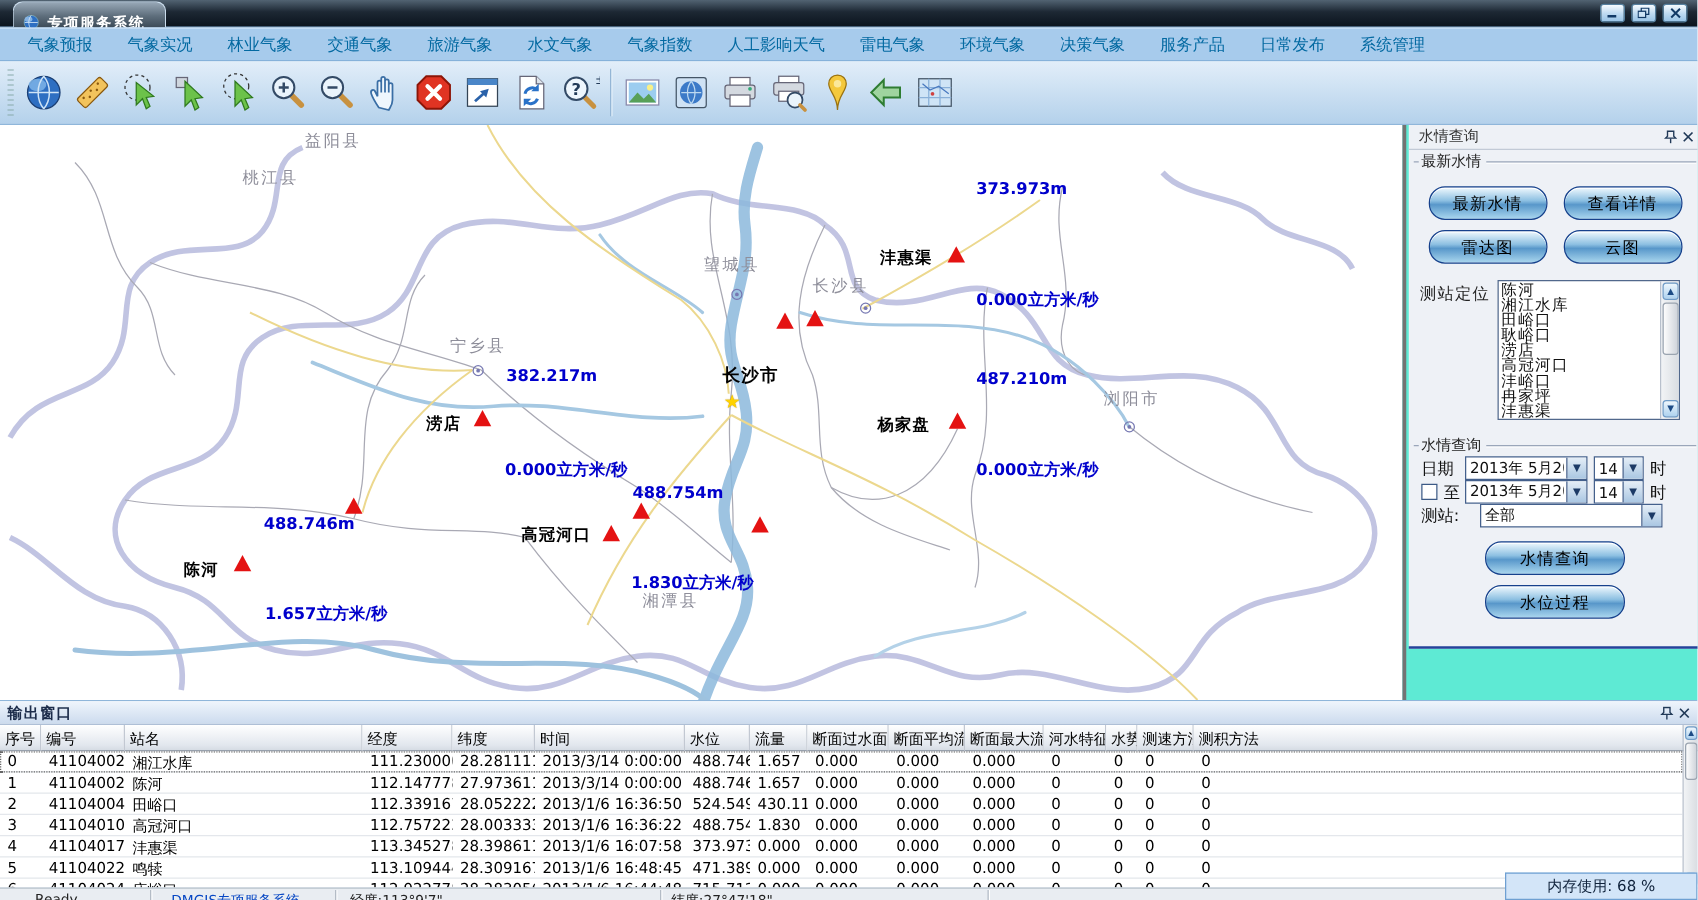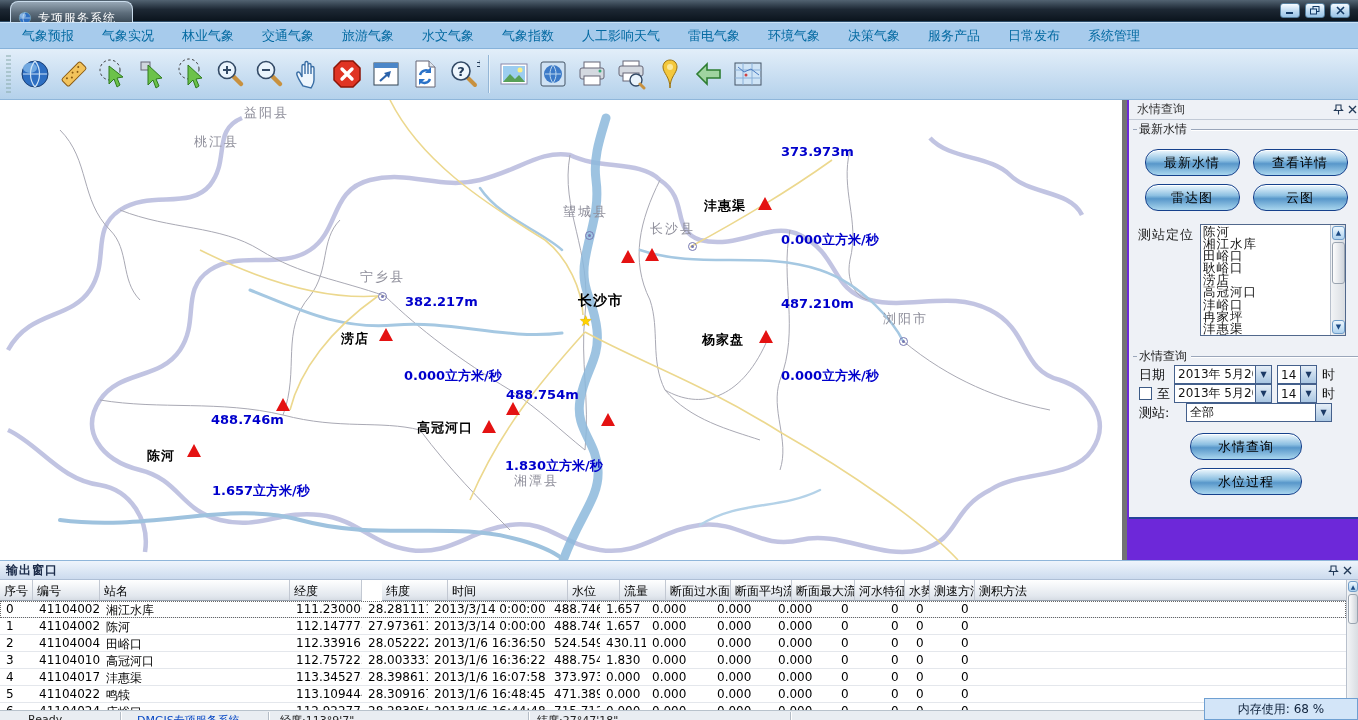--- a/index.html
+++ b/index.html
@@ -12,21 +12,21 @@
   }
 
   
   .titlebar { position:absolute; top:0; left:0; right:0; height:22px;
     background:linear-gradient(#526372,#1d2834 45%,#0b141d);
     border-bottom:1px solid #2c4a66; }
   .title-tab { position:absolute; left:10px; top:1px; height:21px; padding:12px 16px 0 7px;
     display:flex; align-items:center; gap:6px;
     background:linear-gradient(#97a7b6,#5d6d7b 55%,#3c4b58);
     border:1px solid #cadcec; border-bottom:none; border-radius:8px 8px 0 0;
-    color:#fff; font-size:12px; font-weight:normal; letter-spacing:1px; }
+    color:#fff; font-size:12px; font-weight:bold; letter-spacing:1px; }
   .win-btns { position:absolute; right:8px; top:3px; display:flex; gap:5px; }
   .win-btn { width:20px; height:15px; border-radius:3px;
     background:linear-gradient(#f6fbff,#bcd9f0 55%,#9ac4e6);
     border:1px solid #56809f; display:flex; align-items:center; justify-content:center; }
 
   
   .menubar { position:absolute; top:22px; left:0; right:0; height:27px;
     background:#a7cbec; border-top:1px solid #cbe2f6; border-bottom:1px solid #86b2da;
     display:flex; align-items:center; padding-left:8px; }
   .menu-item { padding:0 14px; font-size:13px; color:#0369a1; white-space:nowrap; }
@@ -54,21 +54,21 @@
     border-left:7px solid transparent; border-right:7px solid transparent;
     border-bottom:13px solid #e41212; }
   .city-marker { position:absolute; width:9px; height:9px; border:1.5px solid #7678b2;
     border-radius:50%; display:flex; align-items:center; justify-content:center; }
   .city-marker i { width:3px; height:3px; background:#7678b2; border-radius:50%; }
   .star-marker { position:absolute; color:#ffd200; font-size:15px;
     text-shadow:0 0 1px #a87d00; }
 
   
   .right-zone { position:absolute; left:1122px; top:100px; width:236px; height:460px;
-    background:#6d28d9; border-left:5px solid #737373; }
+    background:#5eead4; border-left:3px solid #737373; }
   .panel { position:absolute; left:2px; top:0; width:234px; height:419px;
     background:#eef1f6; border-bottom:2px solid #24439a; }
   .panel-header { height:20px; display:flex; align-items:center; padding:0 4px 0 8px;
     font-size:12px; color:#333; border-bottom:1px solid #c2cad6; }
   .panel-header .sp { flex:1; }
   .mini-icon { width:14px; height:14px; display:flex; align-items:center; justify-content:center;
     color:#223; font-size:11px; }
   .group-sep { display:flex; align-items:center; margin:1px 4px 0 4px;
     font-size:12px; color:#222; white-space:nowrap; }
   .group-sep::before { content:""; width:4px; height:1px; background:#9aa6ba; margin-right:2px; }
@@ -536,21 +536,21 @@
       <svg width="9" height="9" viewBox="0 0 9 9">
           <path d="M1 1l7 7M8 1l-7 7" stroke="#223a58" stroke-width="1.4"></path>
         </svg>
     </span>
   </div>
   <div class="grid-head">
       <div class="th" style="width: 33px;">序号</div>
       <div class="th" style="width: 67px;">编号</div>
       <div class="th" style="width: 190px;">站名</div>
       <div class="th" style="width: 72px;">经度</div>
-      <div class="th" style="width: 66px; margin-left: 20px;">纬度</div>
+      <div class="th" style="width: 66px;">纬度</div>
       <div class="th" style="width: 120px;">时间</div>
       <div class="th" style="width: 52px;">水位</div>
       <div class="th" style="width: 46px;">流量</div>
       <div class="th" style="width: 65px;">断面过水面</div>
       <div class="th" style="width: 61px;">断面平均流</div>
       <div class="th" style="width: 63px;">断面最大流</div>
       <div class="th" style="width: 50px;">河水特征码</div>
       <div class="th" style="width: 25px;">水势</div>
       <div class="th" style="width: 45px;">测速方法</div>
       <div class="th" style="flex: 1 1 0%;">测积方法</div>

